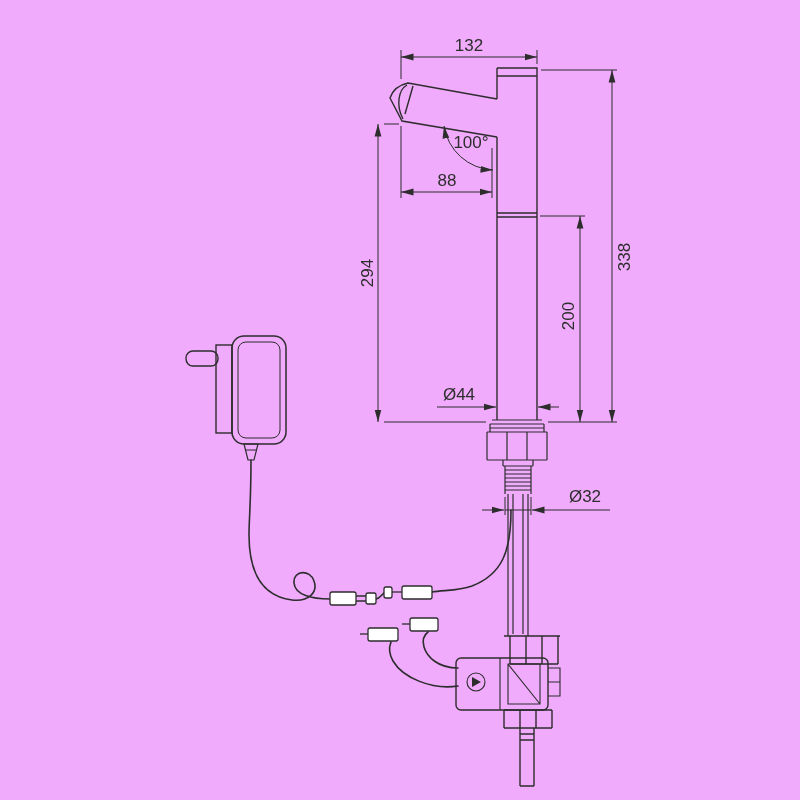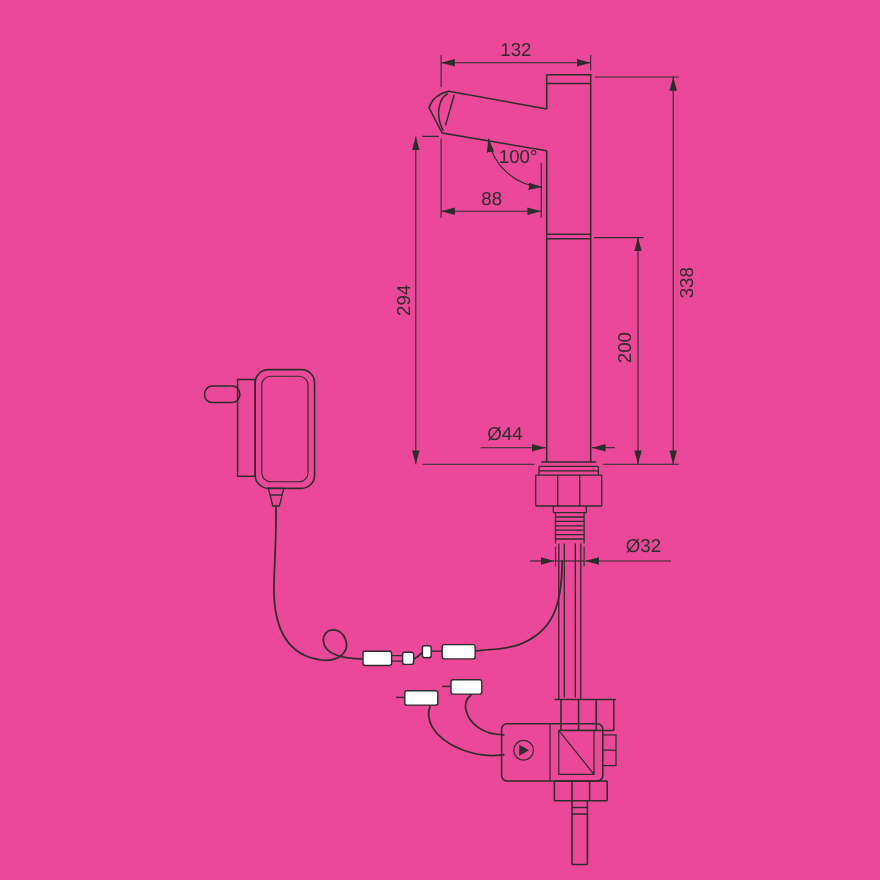--- a/index.html
+++ b/index.html
@@ -7,21 +7,21 @@
     padding: 0;
     background: #ffffff;
     width: 800px;
     height: 800px;
     font-family: "Liberation Sans", sans-serif;
   }
   .stage {
     position: relative;
     width: 800px;
     height: 800px;
-    background: #ec4899;
+    background: #f0abfc;
     overflow: hidden;
   }
   svg text {
     font-family: "Liberation Sans", sans-serif;
     font-size: 17px;
     fill: #2d2d2d;
   }
 </style>
 </head>
 <body>

